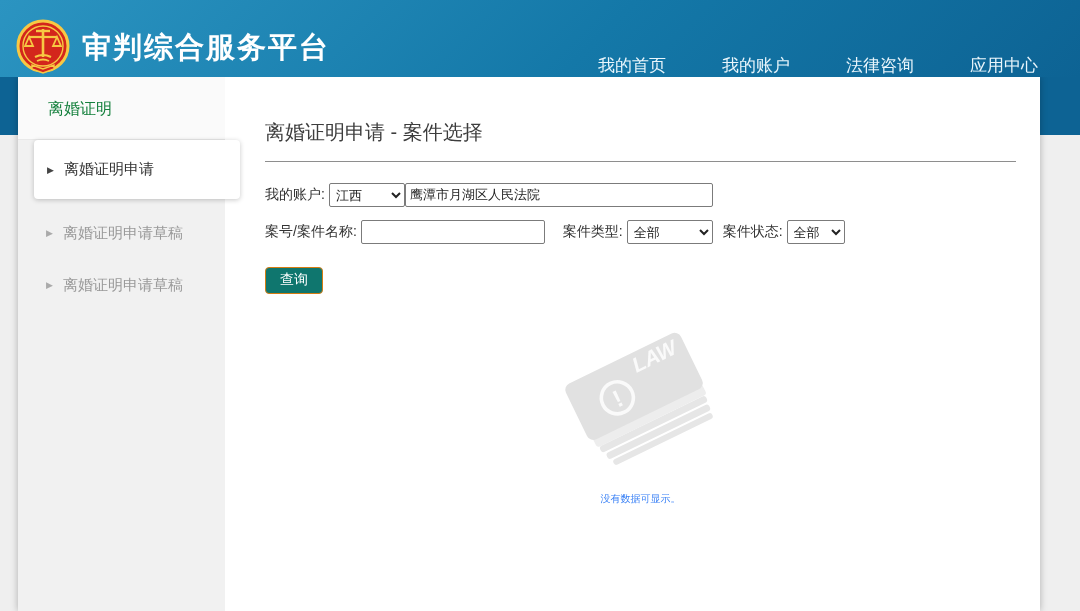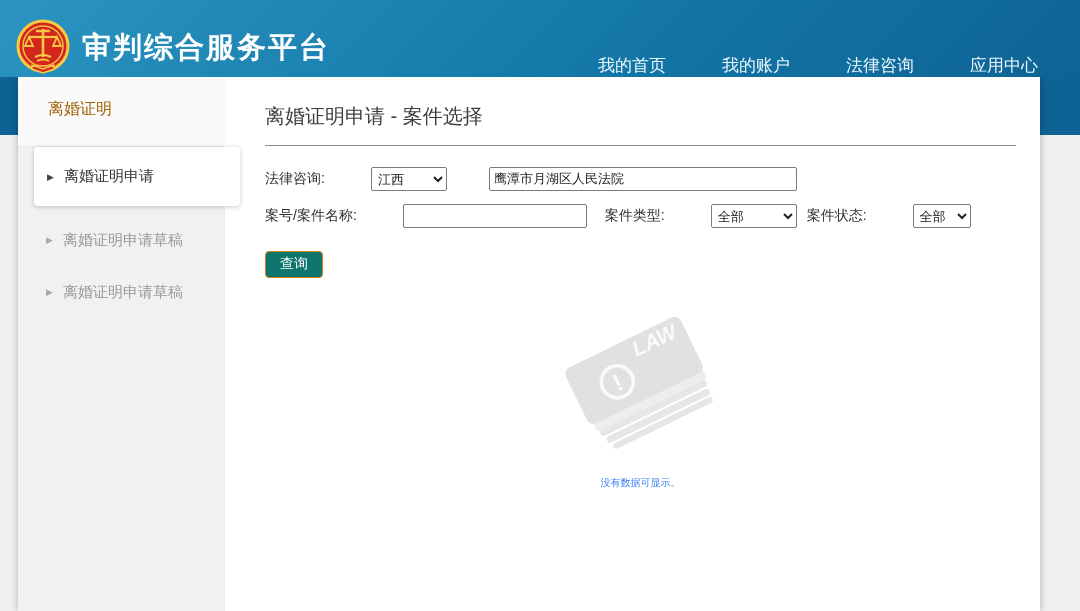--- a/index.html
+++ b/index.html
@@ -24,48 +24,48 @@
 
   
   .container {
     position:absolute; left:18px; top:77px; width:1022px; height:534px;
     background:#ffffff; z-index:2; box-shadow:0 0 7px rgba(0,0,0,.28);
   }
 
   
   .sidebar { position:absolute; left:0; top:0; width:207px; height:100%; background:#f1f1f1; }
   .sidebar-title {
-    height:70px; line-height:63px; padding-left:30px;
-    background:#fafafa; color:#a16207; font-size:16px;
+    height:63px; line-height:63px; padding-left:30px;
+    background:#fafafa; color:#15803d; font-size:16px;
     border-bottom:1px solid #e9e9e9;
   }
   .side-item {
     display:flex; align-items:center; gap:10px;
     height:52px; padding-left:28px;
     color:#999; font-size:15px; cursor:pointer; position:relative;
   }
   .side-item .tri { font-size:9px; color:#aaa; }
   .side-item.active {
     margin:0 0 8px 16px; width:206px; height:59px;
     background:#ffffff; border-radius:4px;
     box-shadow:0 1px 5px rgba(0,0,0,.22);
     color:#333; padding-left:13px; z-index:5;
   }
   .side-item.active .tri { color:#444; }
 
   
-  .main { position:absolute; left:207px; top:0; right:0; bottom:0; padding:26px 24px 0 40px; background:#fff; }
+  .main { position:absolute; left:207px; top:0; right:0; bottom:0; padding:42px 24px 0 40px; background:#fff; }
   .page-title { font-size:20px; color:#3d3d3d; font-weight:normal; padding-bottom:15px; }
   .rule { border:none; border-top:1px solid #8e8e8e; margin-bottom:21px; }
 
   .form-row { display:flex; align-items:center; margin-bottom:13px; font-size:14px; color:#333; }
   .form-row label { margin-right:4px; white-space:nowrap; }
   .ctl {
     height:24px; border:1px solid #7b7b7b; border-radius:2px;
-    font-size:13px; font-family:inherit; color:#222; background:#fff; padding:0 4px;margin-left:42px;
+    font-size:13px; font-family:inherit; color:#222; background:#fff; padding:0 4px;
   }
   select.ctl { padding:0 2px; }
   .sel-province { width:76px; }
   .inp-court { width:308px; }
   .inp-case { width:184px; }
   .gap-lg { width:18px; }
   .gap-md { width:10px; }
   .sel-type { width:86px; }
   .sel-status { width:58px; }
 
@@ -127,21 +127,21 @@
       <span class="tri">▶</span>
       <span>离婚证明申请草稿</span>
     </div>
   </div>
 
   <div class="main">
     <h1 class="page-title">离婚证明申请 - 案件选择</h1>
     <hr class="rule">
 
     <div class="form-row">
-      <label>法律咨询:</label>
+      <label>我的账户:</label>
       <select class="ctl sel-province">
         <option>江西</option>
       </select>
       <input class="ctl inp-court" type="text" value="鹰潭市月湖区人民法院" style="">
     </div>
 
     <div class="form-row">
       <label>案号/案件名称:</label>
       <input class="ctl inp-case" type="text" value="" style="">
       <span class="gap-lg"></span>

